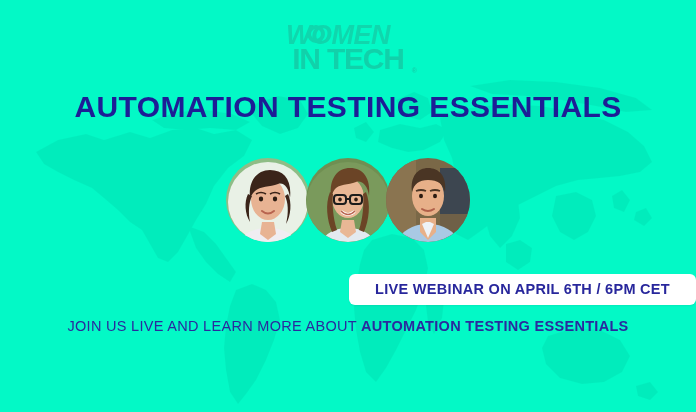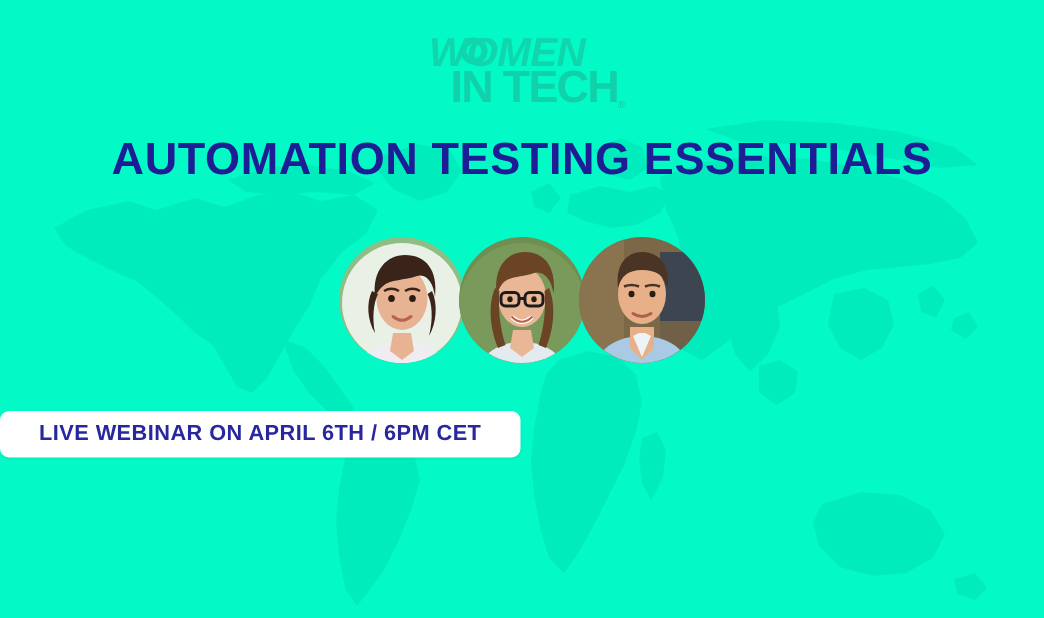--- a/index.html
+++ b/index.html
@@ -59,21 +59,21 @@
   #logo-row-top {
     top: 0;
     font-size: 27px;
     text-align: left;
     padding-left: 2px;
     font-style: italic;
   }
   #logo-row-bottom {
     top: 22px;
     font-size: 30px;
-    text-align: right;
+    text-align: center;
     padding-left: 0px;
     color: #15c9a4;
     letter-spacing: -1.2px;
   }
   #logo-o-ring {
     position: absolute;
     left: 23px;
     top: 3px;
     width: 18px;
     height: 18px;
@@ -126,21 +126,21 @@
   }
   .avatar svg { display: block; width: 100%; height: 100%; }
 
   
   #pill-wrap {
     position: absolute;
     left: 0;
     right: 0;
     top: 274px;
     display: flex;
-    justify-content: flex-start;
+    justify-content: flex-end;
   }
   #pill {
     background: #ffffff;
     border-radius: 6px;
     padding: 7px 26px 8px 26px;
     font-size: 14.5px;
     font-weight: 700;
     letter-spacing: 0.3px;
     color: #28279c;
     text-transform: uppercase;
@@ -273,14 +273,17 @@
         <path d="M36 51 Q42 55 48 51" stroke="#b0604a" stroke-width="2" fill="none" stroke-linecap="round"></path>
       </svg>
     </div>
 
   </div>
 
   <div id="pill-wrap">
     <div id="pill">LIVE WEBINAR ON APRIL 6TH / 6PM CET</div>
   </div>
 
+  <div id="footer">
+    <span id="footer-lead">JOIN US LIVE AND LEARN MORE ABOUT </span><span id="footer-strong">AUTOMATION TESTING ESSENTIALS</span>
+  </div>
 
 </div>
 
 </body></html>

